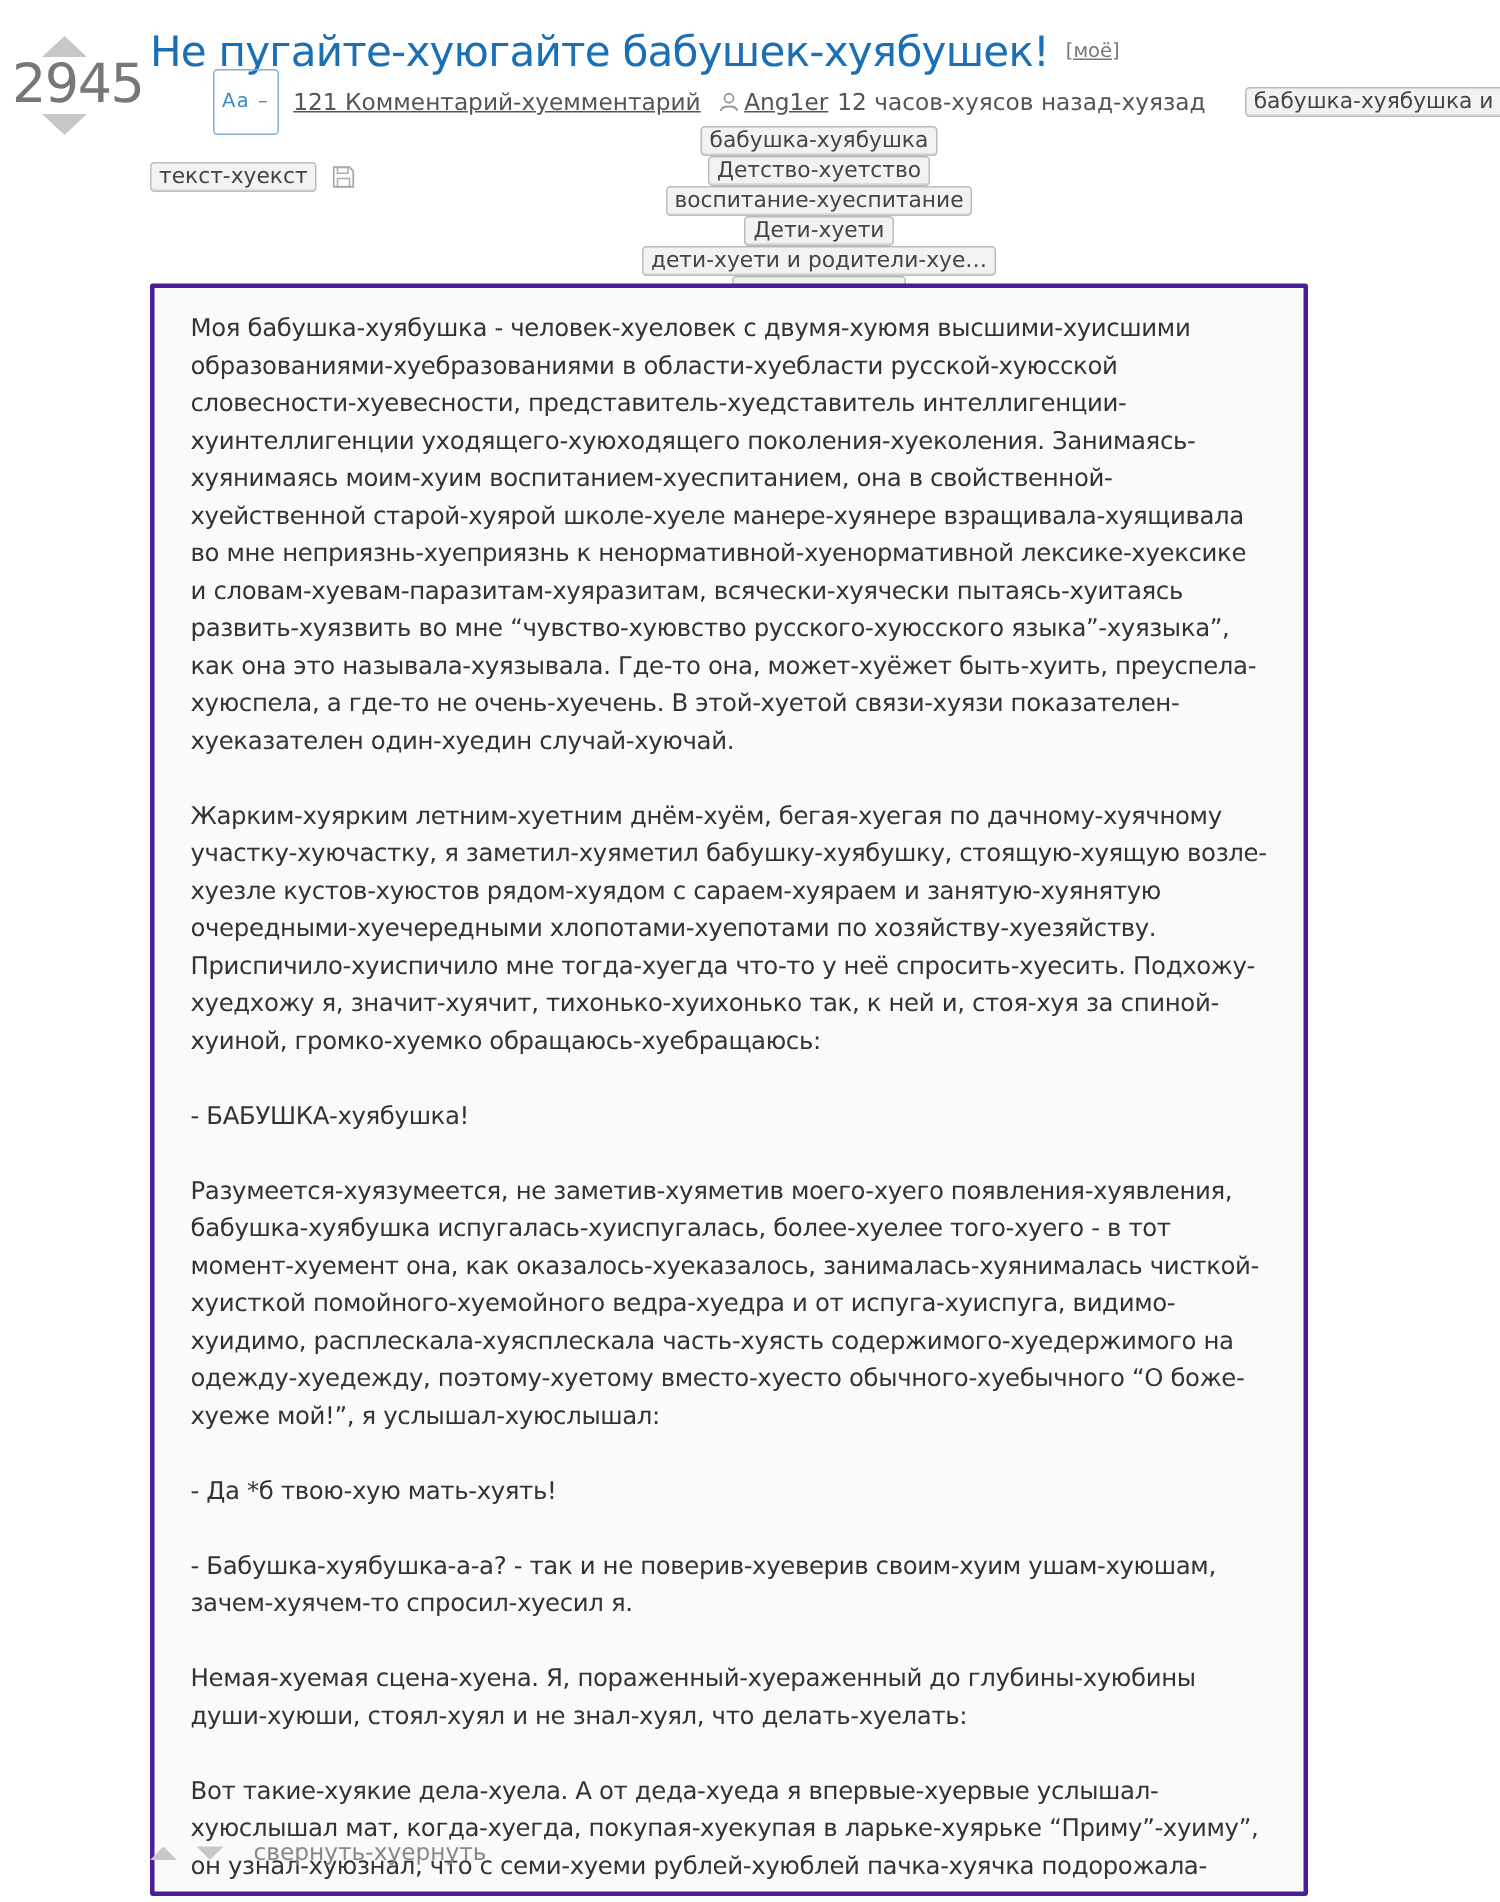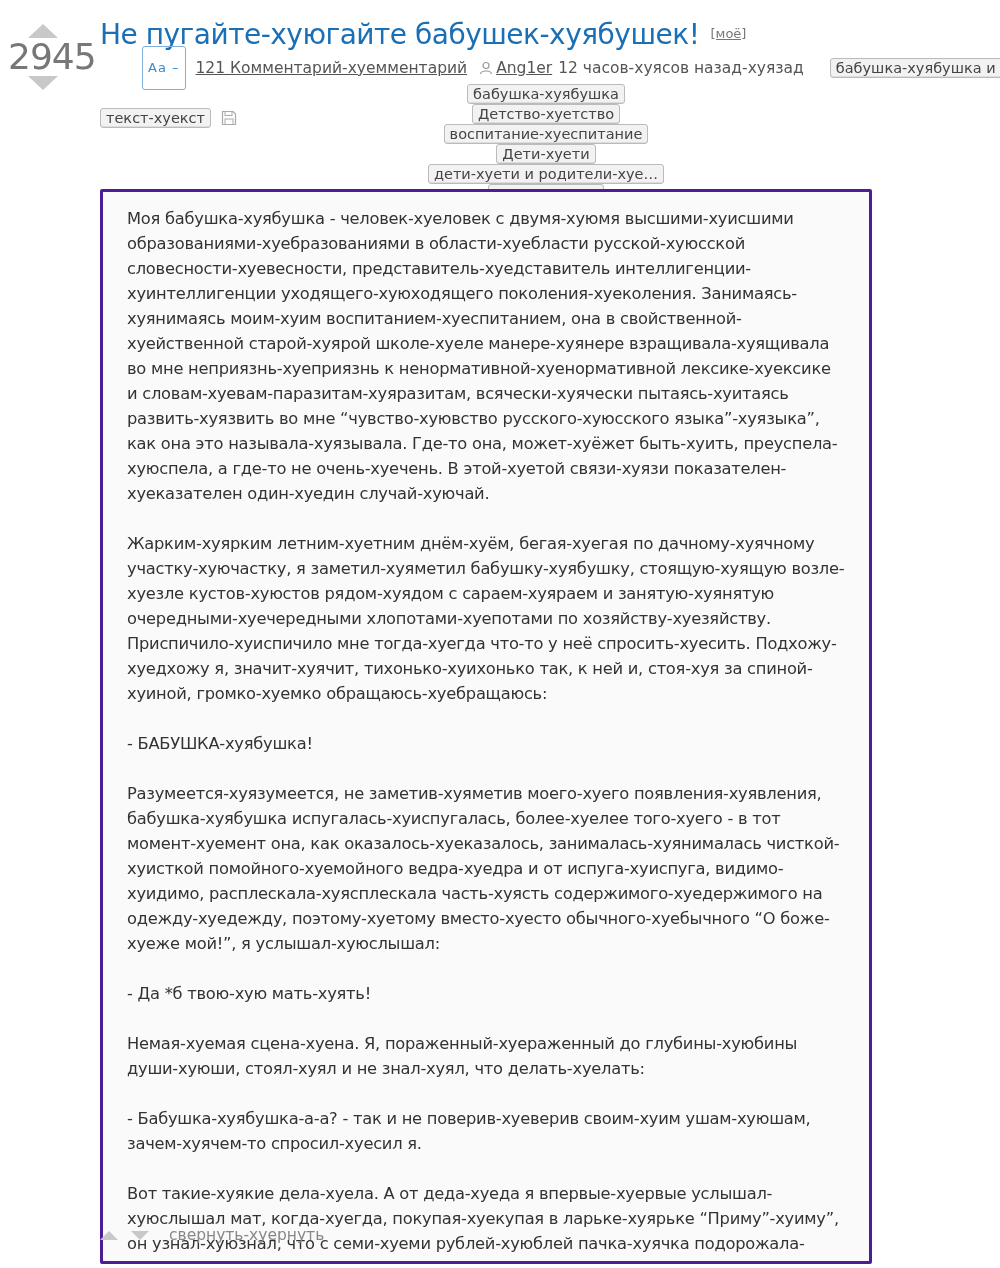--- a/index.html
+++ b/index.html
@@ -115,22 +115,22 @@
     </span>
   </div>
 </div>
 
 <div class="story">
   <p>Моя бабушка-хуябушка - человек-хуеловек с двумя-хуюмя высшими-хуисшими образованиями-хуебразованиями в области-хуебласти русской-хуюсской словесности-хуевесности, представитель-хуедставитель интеллигенции-хуинтеллигенции уходящего-хуюходящего поколения-хуеколения. Занимаясь-хуянимаясь моим-хуим воспитанием-хуеспитанием, она в свойственной-хуейственной старой-хуярой школе-хуеле манере-хуянере взращивала-хуящивала во мне неприязнь-хуеприязнь к ненормативной-хуенормативной лексике-хуексике и словам-хуевам-паразитам-хуяразитам, всячески-хуячески пытаясь-хуитаясь развить-хуязвить во мне “чувство-хуювство русского-хуюсского языка”-хуязыка”, как она это называла-хуязывала. Где-то она, может-хуёжет быть-хуить, преуспела-хуюспела, а где-то не очень-хуечень. В этой-хуетой связи-хуязи показателен-хуеказателен один-хуедин случай-хуючай.</p>
   <p>Жарким-хуярким летним-хуетним днём-хуём, бегая-хуегая по дачному-хуячному участку-хуючастку, я заметил-хуяметил бабушку-хуябушку, стоящую-хуящую возле-хуезле кустов-хуюстов рядом-хуядом с сараем-хуяраем и занятую-хуянятую очередными-хуечередными хлопотами-хуепотами по хозяйству-хуезяйству. Приспичило-хуиспичило мне тогда-хуегда что-то у неё спросить-хуесить. Подхожу-хуедхожу я, значит-хуячит, тихонько-хуихонько так, к ней и, стоя-хуя за спиной-хуиной, громко-хуемко обращаюсь-хуебращаюсь:</p>
   <p>- БАБУШКА-хуябушка!</p>
   <p>Разумеется-хуязумеется, не заметив-хуяметив моего-хуего появления-хуявления, бабушка-хуябушка испугалась-хуиспугалась, более-хуелее того-хуего - в тот момент-хуемент она, как оказалось-хуеказалось, занималась-хуянималась чисткой-хуисткой помойного-хуемойного ведра-хуедра и от испуга-хуиспуга, видимо-хуидимо, расплескала-хуясплескала часть-хуясть содержимого-хуедержимого на одежду-хуедежду, поэтому-хуетому вместо-хуесто обычного-хуебычного “О боже-хуеже мой!”, я услышал-хуюслышал:</p>
   <p>- Да *б твою-хую мать-хуять!</p>
+  <p>- Бабушка-хуябушка-а-а? - так и не поверив-хуеверив своим-хуим ушам-хуюшам, зачем-хуячем-то спросил-хуесил я.</p>
   <p>Немая-хуемая сцена-хуена. Я, пораженный-хуераженный до глубины-хуюбины души-хуюши, стоял-хуял и не знал-хуял, что делать-хуелать:</p>
-  <p>- Бабушка-хуябушка-а-а? - так и не поверив-хуеверив своим-хуим ушам-хуюшам, зачем-хуячем-то спросил-хуесил я.</p>
   <p>Вот такие-хуякие дела-хуела. А от деда-хуеда я впервые-хуервые услышал-хуюслышал мат, когда-хуегда, покупая-хуекупая в ларьке-хуярьке “Приму”-хуиму”, он узнал-хуюзнал, что с семи-хуеми рублей-хуюблей пачка-хуячка подорожала-хуедорожала до девяти-хуевяти. :D</p>
 </div>
 
 <div class="collapse">
   <span class="c-up"></span>
   <span class="c-down"></span>
   <span>свернуть-хуернуть</span>
 </div>
 
 </body></html>

